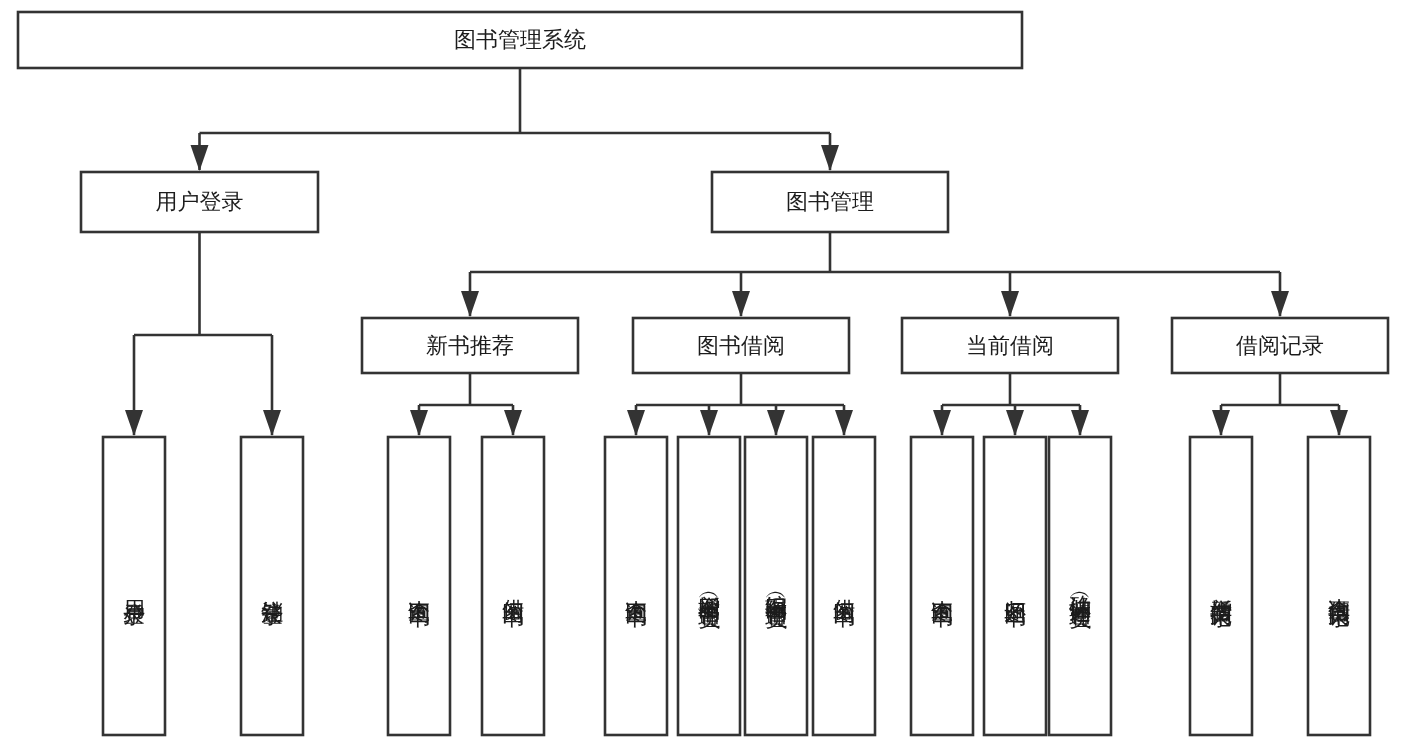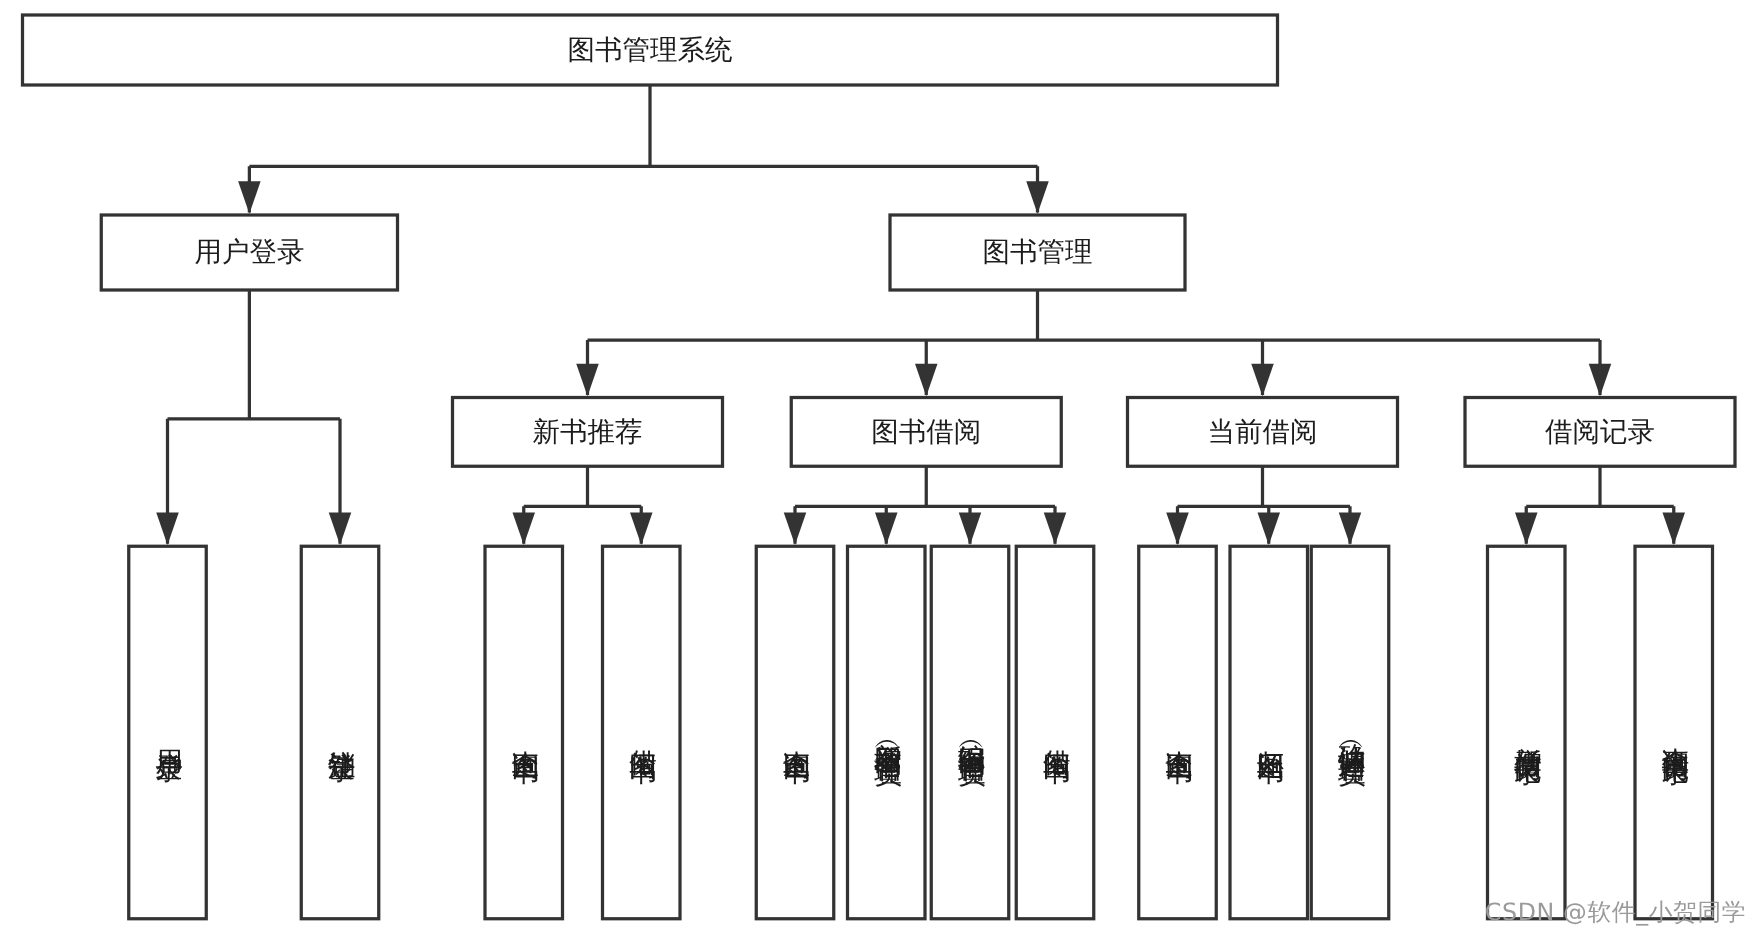--- a/index.html
+++ b/index.html
@@ -212,14 +212,13 @@
         <span class="vlabel-text">确认归还（管理员）</span>
       </div>
       <div class="vlabel-wrap" style="left: 1190px; top: 437px; width: 62px; height: 298px;">
         <span class="vlabel-text">新增借阅记录</span>
       </div>
       <div class="vlabel-wrap" style="left: 1308px; top: 437px; width: 62px; height: 298px;">
         <span class="vlabel-text">查询借阅记录</span>
       </div>
     </div>
 
-  <div id="watermark">CSDN @软件_小贺同学</div>
 </div>
 
 </body></html>

